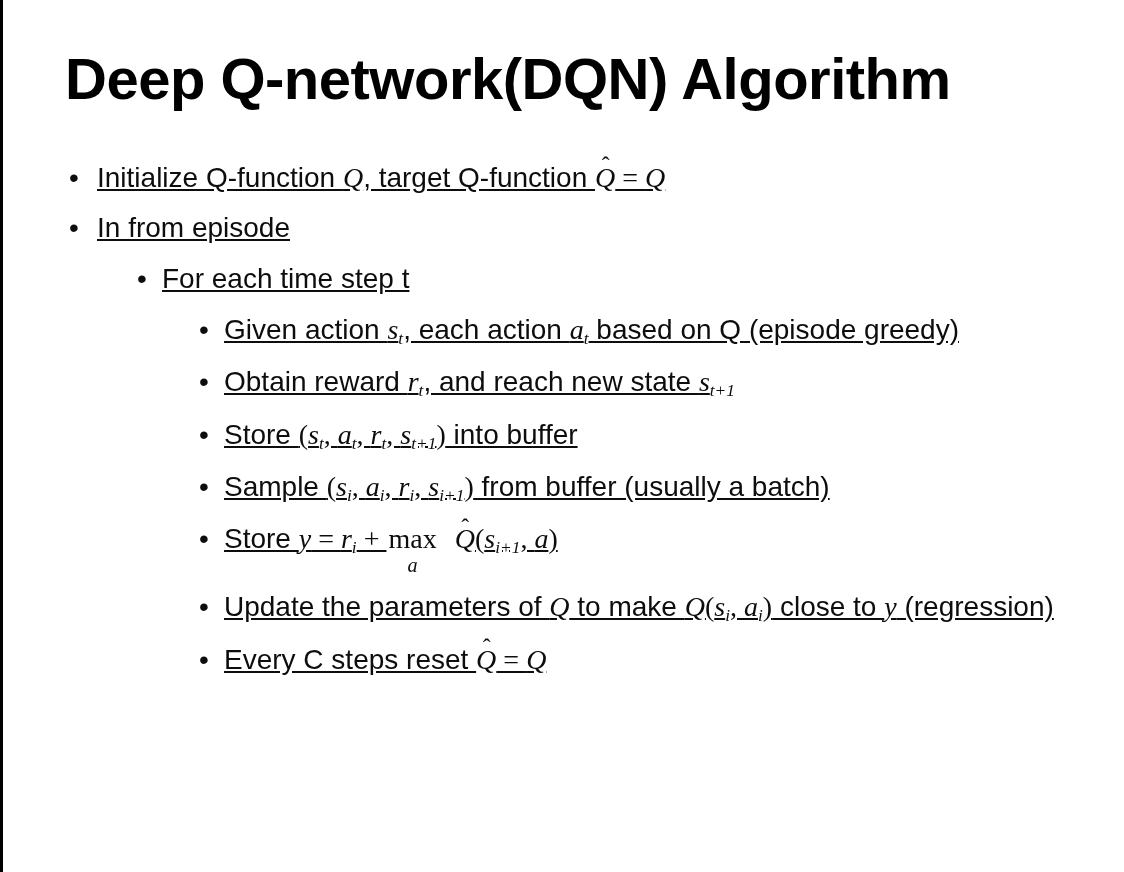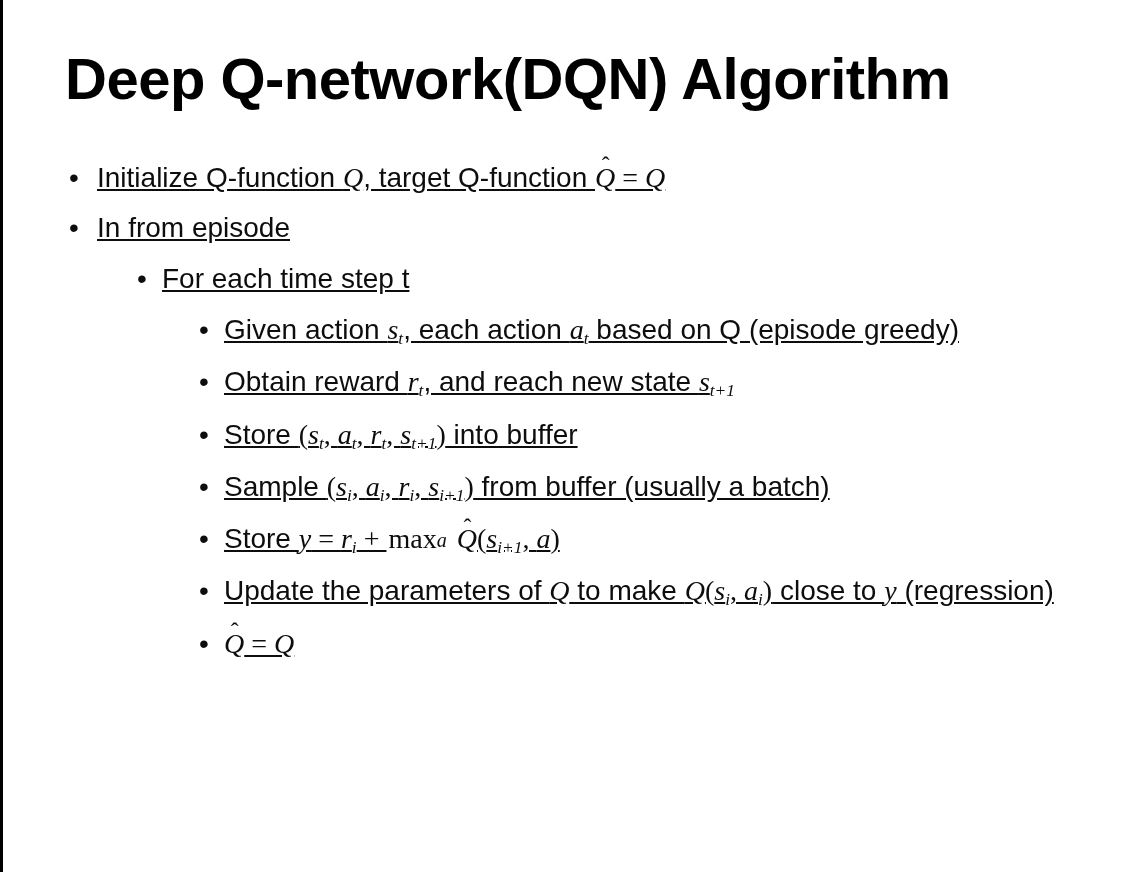--- a/index.html
+++ b/index.html
@@ -47,23 +47,23 @@
   }
   .hat-wrap {
     position: relative; display: inline-block;
     font-family: "Liberation Serif", serif; font-style: italic;
   }
   .hat-char {
     position: absolute; left: 0.28em; top: -0.40em;
     font-style: normal; font-size: 0.85em;
   }
   .munder {
-    display: inline-flex; flex-direction: row; align-items: center;
+    display: inline-flex; flex-direction: column; align-items: center;
     font-family: "Liberation Serif", serif; line-height: 1;
-    margin: 0 10px 0 2px; vertical-align: baseline;
+    margin: 0 18px 0 2px; vertical-align: baseline;
   }
   .mu-top { font-style: normal; }
   .mu-bottom { font-style: italic; font-size: 0.72em; margin-top: 2px; }
 </style>
 </head>
 <body>
 
 <div class="slide">
   <div class="title">Deep Q-network(DQN) Algorithm</div>
   <div class="bullets" id="bullet-list">
@@ -101,16 +101,16 @@
             <span class="mu-top">max</span>
             <span class="mu-bottom">a</span>
           </span><span class="hat-wrap"><span class="hat-char">ˆ</span><span>Q</span></span><span class="run-math">(</span><span class="run-var">s</span><span class="run-sub">i+1</span><span class="run-math">, </span><span class="run-var">a</span><span class="run-math">)</span></span>
       </div>
       <div class="bullet level-3">
         <span class="marker">•</span>
         <span class="content"><span class="run-plain">Update the parameters of </span><span class="run-var">Q</span><span class="run-plain"> to make </span><span class="run-var">Q</span><span class="run-math">(</span><span class="run-var">s</span><span class="run-sub">i</span><span class="run-math">, </span><span class="run-var">a</span><span class="run-sub">i</span><span class="run-math">)</span><span class="run-plain"> close to </span><span class="run-var">y</span><span class="run-plain"> (regression)</span></span>
       </div>
       <div class="bullet level-3">
         <span class="marker">•</span>
-        <span class="content"><span class="hat-wrap"><span class="hat-char">ˆ</span><span>Q</span></span><span class="run-math"> = </span><span class="run-var">Q</span></span>
+        <span class="content"><span class="run-plain">Every C steps reset </span><span class="hat-wrap"><span class="hat-char">ˆ</span><span>Q</span></span><span class="run-math"> = </span><span class="run-var">Q</span></span>
       </div>
     </div>
 </div>
 
 </body></html>

